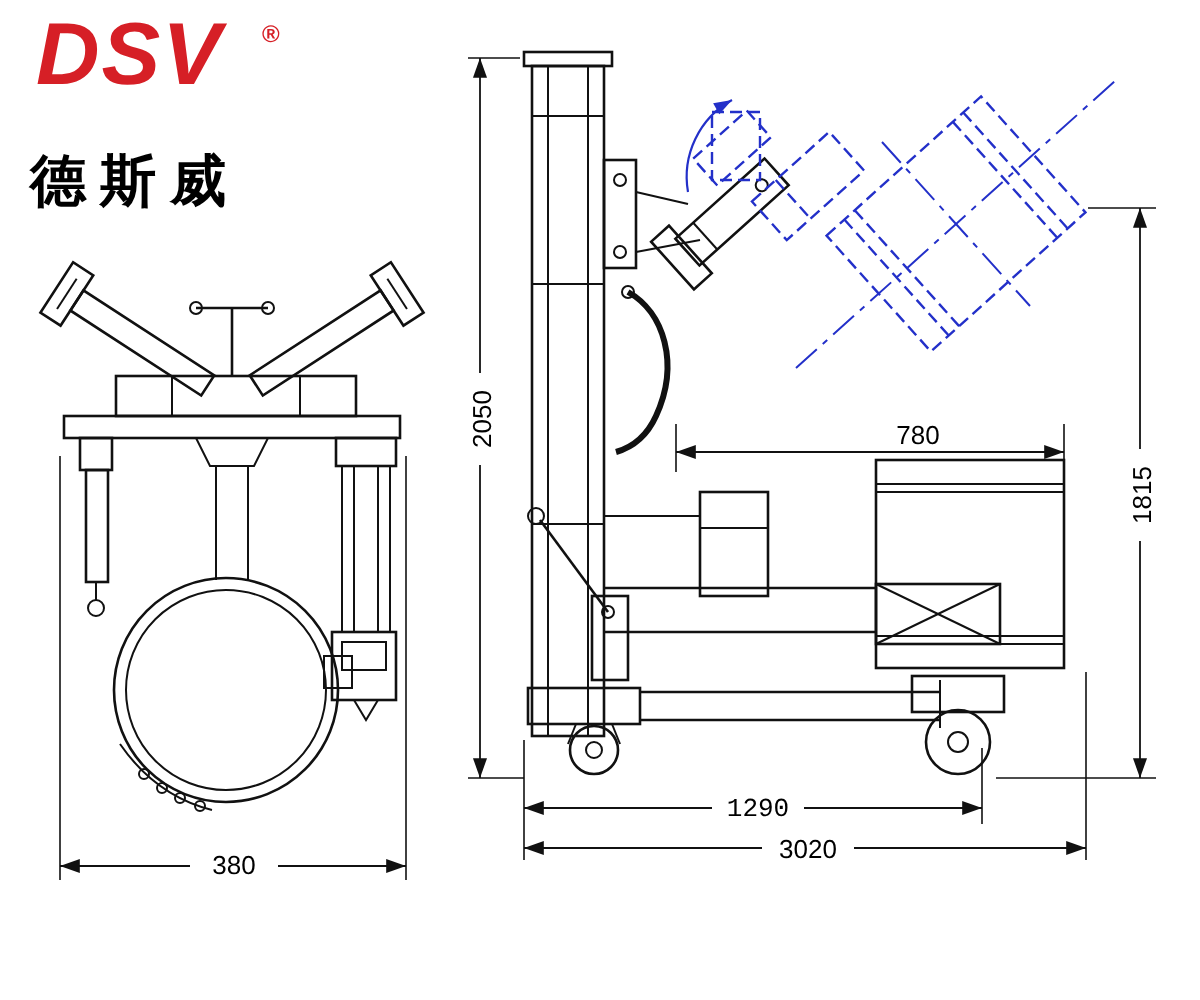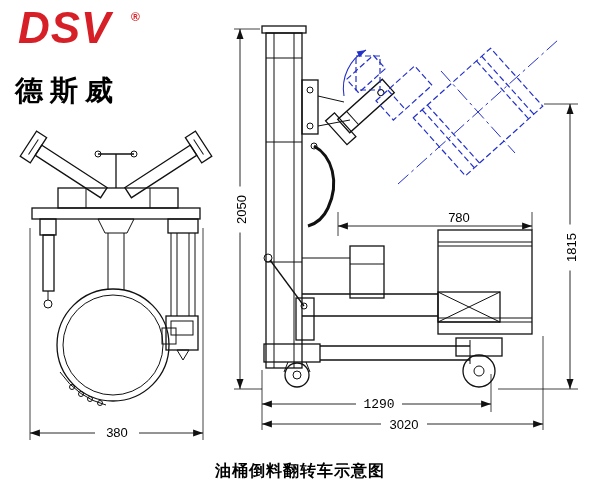--- a/index.html
+++ b/index.html
@@ -271,15 +271,14 @@
   <span class="dimlab rot" style="left:218px;top:202px;width:44px;">2050</span>
 
   <span class="dimlab" style="left:440px;top:210px;width:36px;">780</span>
 
   <span class="dimlab rot" style="left:548px;top:240px;width:44px;">1815</span>
 
   <span class="dimlab" style="left:356px;top:397px;width:44px;font-family:Liberation Mono, monospace;">1290</span>
 
   <span class="dimlab" style="left:381px;top:417px;width:44px;">3020</span>
 
-  <div class="caption">油桶倒料翻转车示意图</div>
 
 </div>
 
 </body></html>

